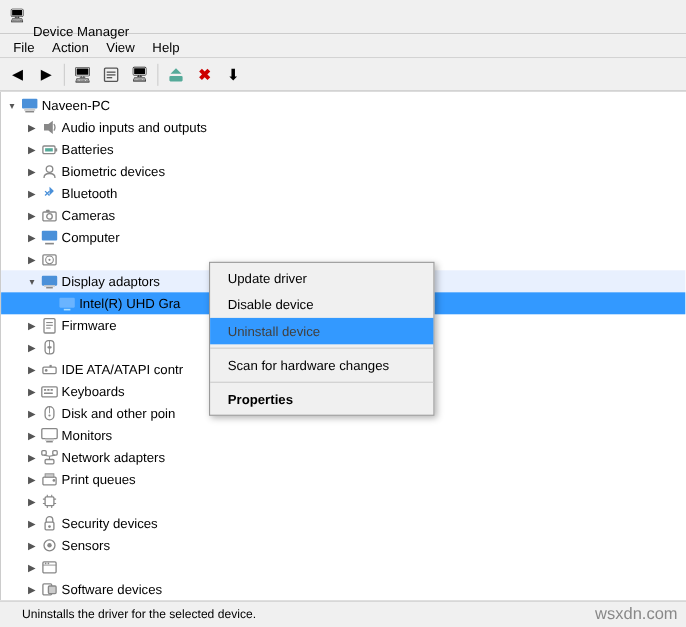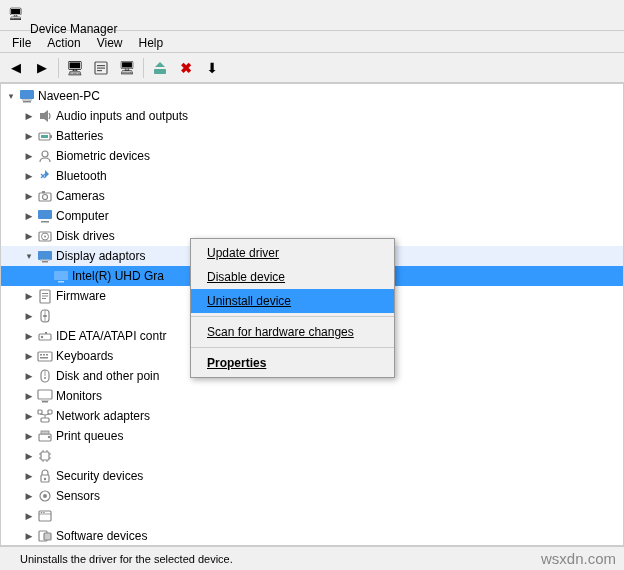--- a/index.html
+++ b/index.html
@@ -140,31 +140,30 @@
     .context-menu {
       position: absolute;
       background: #f0f0f0;
       border: 1px solid #999;
       box-shadow: 2px 2px 6px rgba(0,0,0,0.3);
       width: 205px;
       z-index: 100;
       top: 155px;
       left: 190px;
       padding: 2px 0;
-      text-decoration: underline;
     }
     .context-menu-item {
       padding: 5px 16px;
       cursor: pointer;
       font-size: 12px;
       white-space: nowrap;
     }
     .context-menu-item.active {
       background: #3399ff;
-      color: #000000;
+      color: #404040;
     }
     .context-menu-item.bold {
       font-weight: bold;
     }
     .context-menu-separator {
       height: 1px;
       background: #ccc;
       margin: 3px 0;
     }
 
@@ -310,21 +309,20 @@
 
     <div class="tree-item indent-2">
       <span class="chevron">▶</span>
       <span class="icon">
         <svg width="16" height="16" viewBox="0 0 16 16">
             <rect x="2" y="4" width="12" height="9" rx="1" fill="none" stroke="#888" stroke-width="1.2"></rect>
             <ellipse cx="8" cy="8.5" rx="3.5" ry="3.5" fill="none" stroke="#888" stroke-width="1"></ellipse>
             <circle cx="8" cy="8.5" r="1" fill="#888"></circle>
           </svg>
       </span>
-      <span class="label">Disk drives</span>
     </div>
 
     <div class="tree-item indent-2" style="background:#e8f0fe;">
       <span class="chevron">▾</span>
       <span class="icon">
         <svg width="16" height="16" viewBox="0 0 16 16">
             <rect x="1" y="3" width="14" height="9" rx="1" fill="#4a90d9"></rect>
             <rect x="5" y="13" width="6" height="1.5" fill="#888"></rect>
             <rect x="3" y="11.5" width="10" height="1.5" fill="#ccc"></rect>
           </svg>

